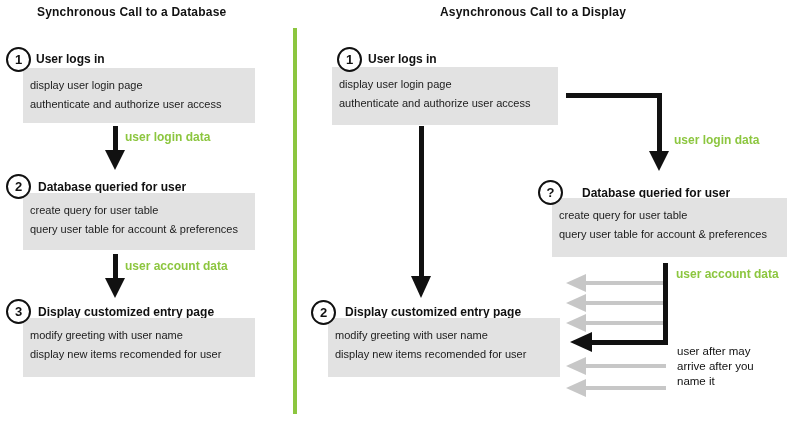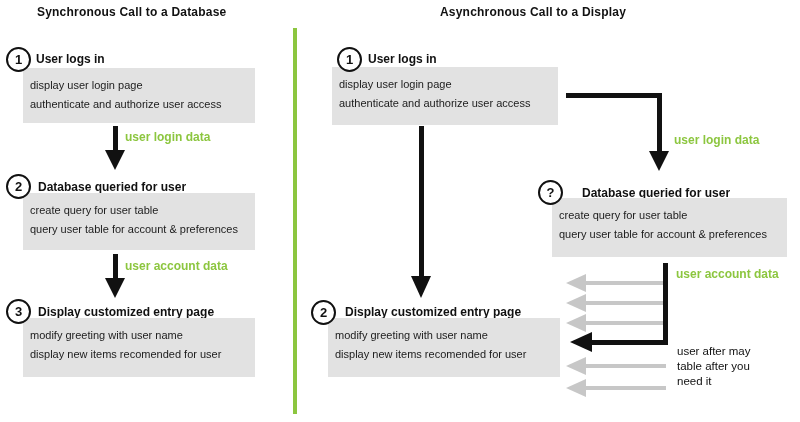--- a/index.html
+++ b/index.html
@@ -140,17 +140,17 @@
       <span>2</span>
     </div>
   <div class="abs step-label" style="left:345px;top:305px;">Display customized entry page</div>
   <div class="abs gray-box" style="left:328px;top:318px;width:232px;height:59px;">
     <span class="line">modify greeting with user name</span>
     <span class="line">display new items recomended for user</span>
   </div>
 
   <div class="abs note" style="left:677px;top:344px;">
     <div>user after may</div>
-    <div>table after you</div>
-    <div>need it</div>
+    <div>arrive after you</div>
+    <div>name it</div>
   </div>
 
 </div>
 
 </body></html>

